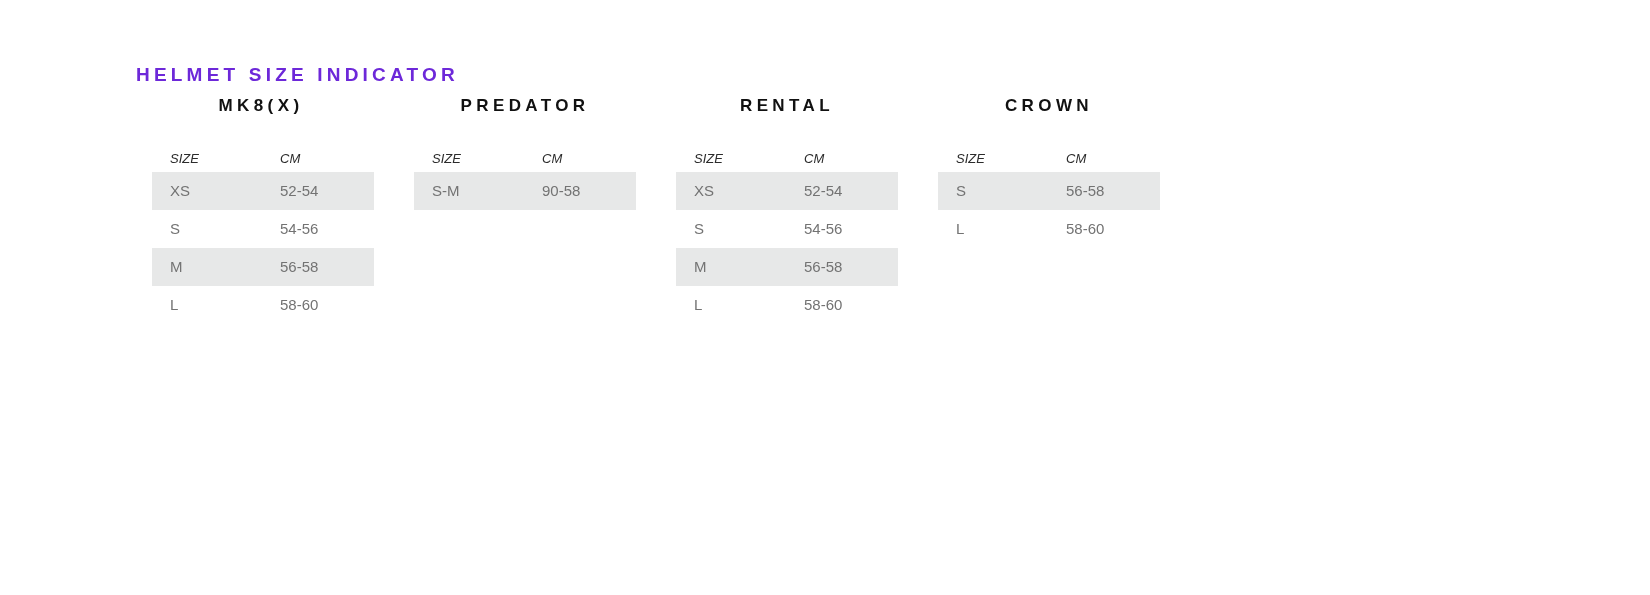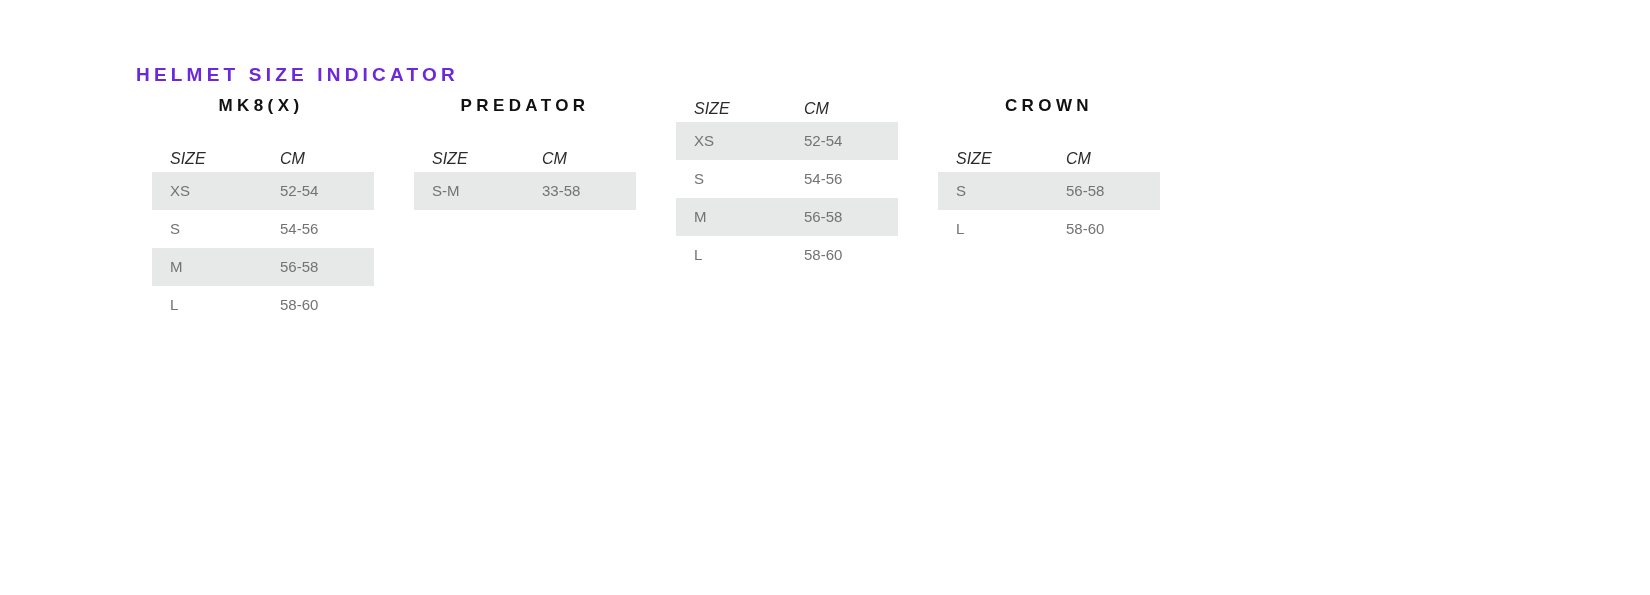--- a/index.html
+++ b/index.html
@@ -65,21 +65,21 @@
     font-size: 15px;
     color: #737373;
     padding: 0;
     vertical-align: middle;
     height: 38px;
     line-height: 38px;
   }
 
   .head-row .cell {
     font-style: italic;
-    font-size: 16px;
+    font-size: 13px;
     color: #2b2b2b;
     height: 26px;
     line-height: 26px;
   }
 
   .row.shaded {
     background: #e7e8e8;
   }
 
   .cell.col-size {
@@ -132,25 +132,26 @@
     </div>
     <div class="size-table" id="tbl-1">
       <div class="table-title">PREDATOR</div>
       <div class="table-grid">
         <div class="row head-row">
           <div class="cell col-size">SIZE</div>
           <div class="cell col-cm">CM</div>
         </div>
         <div class="row shaded">
           <div class="cell col-size">S-M</div>
-          <div class="cell col-cm">33-58</div>
+          <div class="cell col-cm">90-58</div>
         </div>
       </div>
     </div>
     <div class="size-table" id="tbl-2">
+      <div class="table-title">RENTAL</div>
       <div class="table-grid">
         <div class="row head-row">
           <div class="cell col-size">SIZE</div>
           <div class="cell col-cm">CM</div>
         </div>
         <div class="row shaded">
           <div class="cell col-size">XS</div>
           <div class="cell col-cm">52-54</div>
         </div>
         <div class="row">

